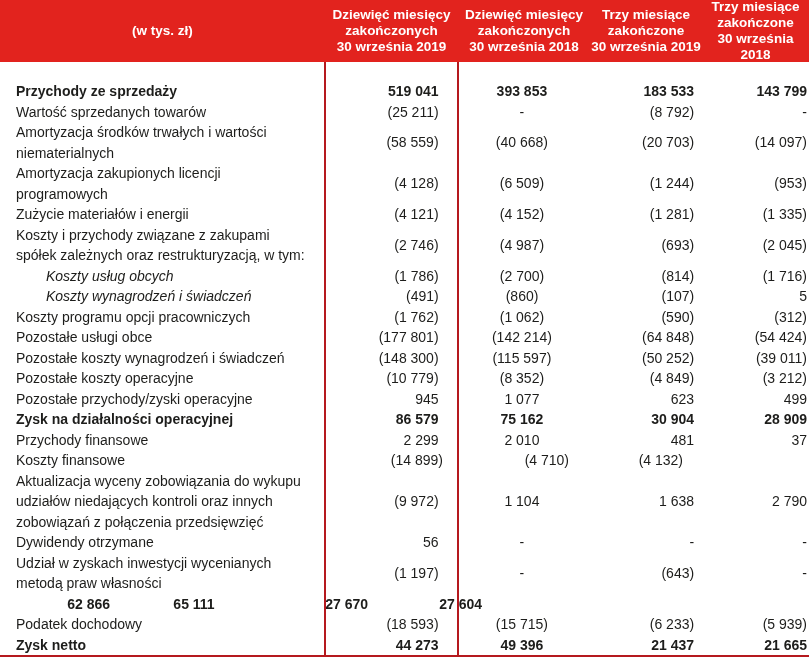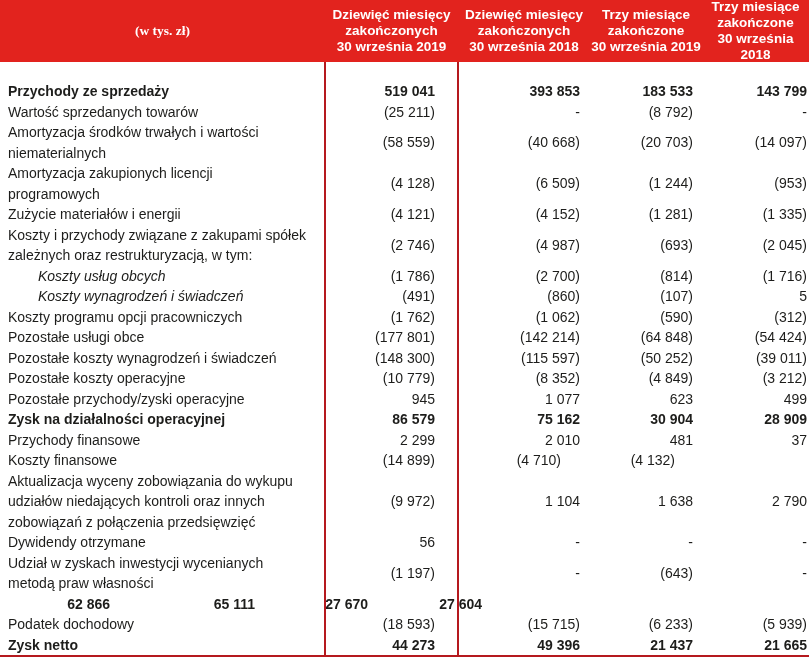--- a/index.html
+++ b/index.html
@@ -26,21 +26,21 @@
   }
   .hcell {
     display: flex;
     flex-direction: column;
     justify-content: center;
     text-align: center;
     font-size: 13.5px;
     line-height: 16px;
     box-sizing: border-box;
   }
-  .hcell.c1 { justify-content: center; font-family: Liberation Serif, serif; }
+  .hcell.c1 { justify-content: center; }
   .c1 { width: 325px; }
   .c2 { width: 133px; }
   .c3 { width: 132px; }
   .c4 { width: 112px; }
   .c5 { width: 107px; }
   
   .tbody {
     padding-top: 19px;
     box-sizing: border-box;
   }
@@ -51,27 +51,28 @@
   }
   .cell {
     box-sizing: border-box;
     font-size: 14px;
     line-height: 20.5px;
   }
   .cell.label {
     width: 325px;
     padding-left: 8px;
     padding-right: 18px;
+    margin-left: 8px;
   }
   .cell.val {
     text-align: right;
     white-space: nowrap;
   }
   .cell.val.c2 { padding-right: 23px; }
-  .cell.val.c3 { padding-right: 10px; }
+  .cell.val.c3 { padding-right: 10px; text-align: center; }
   .cell.val.c4 { padding-right: 9px; }
   .cell.val.c5 { padding-right: 2px; }
   .row.bold { font-weight: bold; }
   .row.italic .cell.label {
     font-style: italic;
     padding-left: 38px;
   }
   
   .vline {
     position: absolute;

